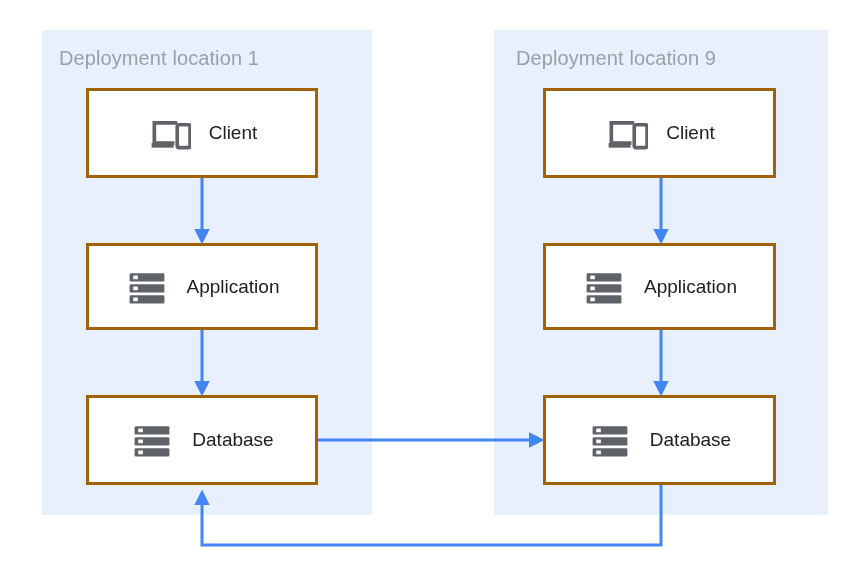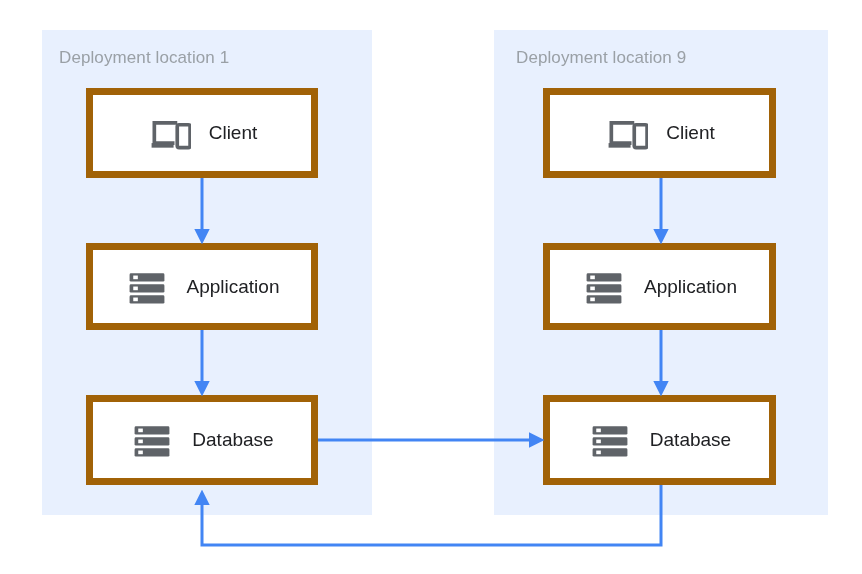--- a/index.html
+++ b/index.html
@@ -20,31 +20,31 @@
   }
 
   
   .zone {
     position: absolute;
     background: #e8f0fe;
   }
   .zone-label {
     position: absolute;
     color: #9aa0a6;
-    font-size: 17px;
+    font-size: 20px;
     line-height: 20px;
     white-space: nowrap;
     letter-spacing: 0.1px;
   }
 
   
   .node {
     position: absolute;
     background: #ffffff;
-    border: 7px solid #a16207;
+    border: 3px solid #a16207;
     box-sizing: border-box;
     display: flex;
     flex-direction: row;
     align-items: center;
     justify-content: center;
     gap: 18px;
   }
   .node-label {
     color: #202124;
     font-size: 19px;

